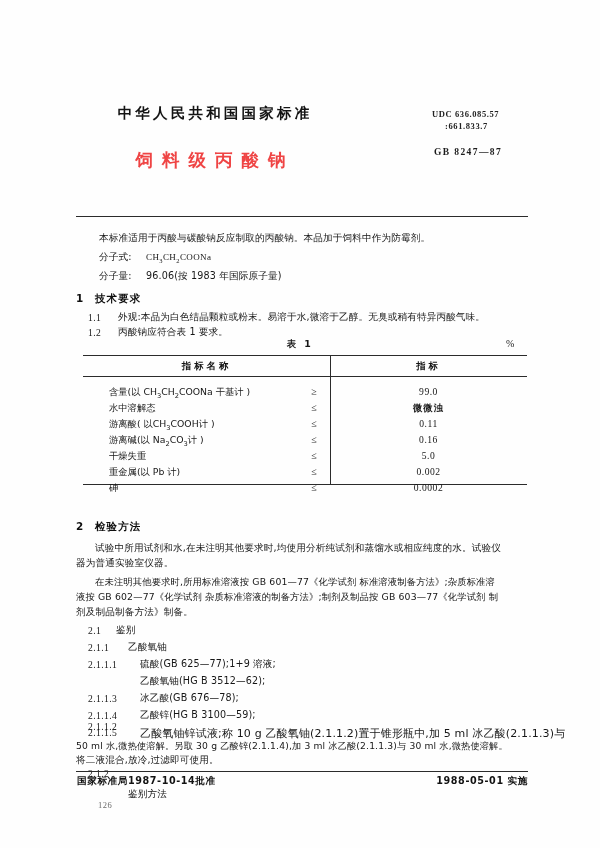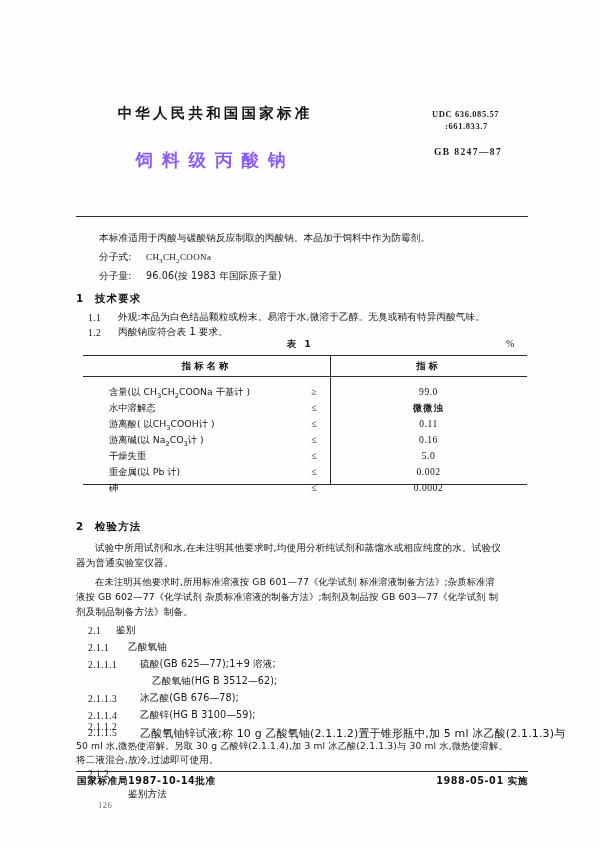--- a/index.html
+++ b/index.html
@@ -36,21 +36,21 @@
   }
   .hdr-title {
     position: absolute;
     left: 0; top: 148px;
     width: 430px;
     text-align: center;
     font-family: Liberation Serif, serif;
     font-weight: bold;
     font-size: 17.5px;
     letter-spacing: 9px;
-    color: #8b5cf6;
+    color: #ef4444;
   }
   .hdr-title-en {
     position: absolute;
     left: 0; top: 182px;
     width: 430px;
     text-align: center;
     font-family: "Liberation Serif", serif;
     font-weight: bold;
     font-size: 9px;
     letter-spacing: 0.3px;
@@ -329,21 +329,21 @@
   <div class="txt num" style="left:88px; top:625px;">2.1</div>
   <div class="txt" style="left:116px; top:624px;">鉴别</div>
 
   <div class="txt num" style="left:88px; top:642px;">2.1.1</div>
   <div class="txt" style="left:128px; top:641px;">乙酸氧铀</div>
 
   <div class="txt num" style="left:88px; top:659px;">2.1.1.1</div>
   <div class="txt" style="left:140px; top:658px;">硫酸(GB 625—77);1+9 溶液;</div>
 
   <div class="txt num" style="left:88px; top:676px;margin-top:45px;">2.1.1.2</div>
-  <div class="txt" style="left:140px; top:675px;margin-left:12px;">乙酸氧铀(HG B 3512—62);</div>
+  <div class="txt" style="left:140px; top:675px;">乙酸氧铀(HG B 3512—62);</div>
 
   <div class="txt num" style="left:88px; top:693px;">2.1.1.3</div>
   <div class="txt" style="left:140px; top:692px;">冰乙酸(GB 676—78);</div>
 
   <div class="txt num" style="left:88px; top:710px;">2.1.1.4</div>
   <div class="txt" style="left:140px; top:709px;">乙酸锌(HG B 3100—59);</div>
 
   <div class="txt num" style="left:88px; top:727px;">2.1.1.5</div>
   <div class="txt" style="left:140px; top:726px; font-size:11px;">乙酸氧铀锌试液;称 10 g 乙酸氧铀(2.1.1.2)置于锥形瓶中,加 5 ml 冰乙酸(2.1.1.3)与</div>
   <div class="txt" style="left:76px; top:740px; font-size:9.2px;">50 ml 水,微热使溶解。另取 30 g 乙酸锌(2.1.1.4),加 3 ml 冰乙酸(2.1.1.3)与 30 ml 水,微热使溶解。</div>

